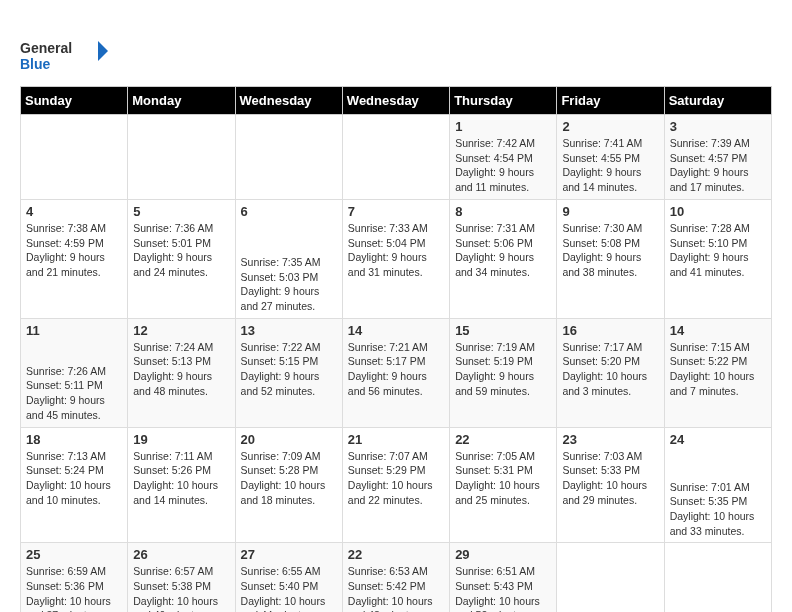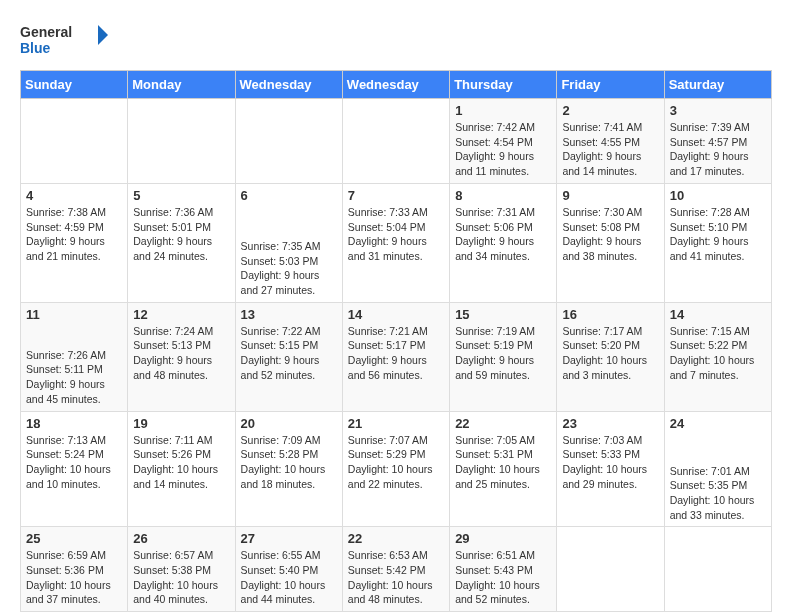--- a/index.html
+++ b/index.html
@@ -13,40 +13,41 @@
     .header {
       display: flex;
       justify-content: space-between;
       align-items: flex-start;
       margin-bottom: 10px;
     }
     .logo {
       display: flex;
       align-items: center;
       gap: 4px;
+      margin-top: 16px;
     }
     .title-block {
       text-align: right;
     }
     .calendar-title {
       font-size: 32px;
       font-weight: bold;
       color: #333;
     }
     .calendar-subtitle {
       font-size: 16px;
       color: #555;
     }
     table {
       width: 100%;
       border-collapse: collapse;
       table-layout: fixed;
     }
     thead tr th {
-      background-color: #3b82f6;
+      background-color: #000000;
       color: #fff;
       font-size: 13px;
       font-weight: bold;
       padding: 6px 4px;
       text-align: left;
       border: 1px solid #ccc;
     }
     tbody tr td {
       vertical-align: top;
       border: 1px solid #ddd;

